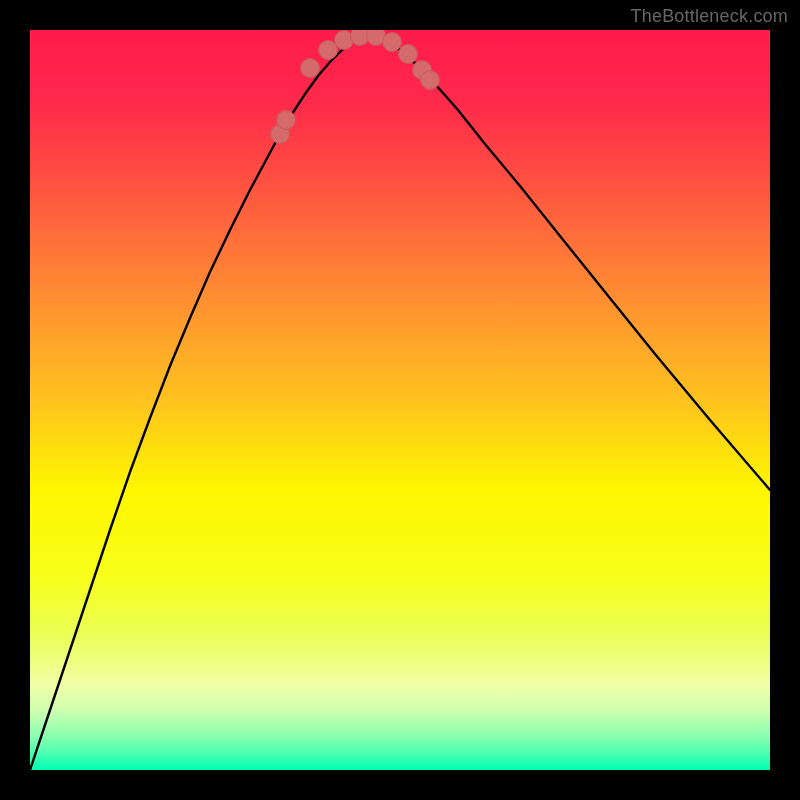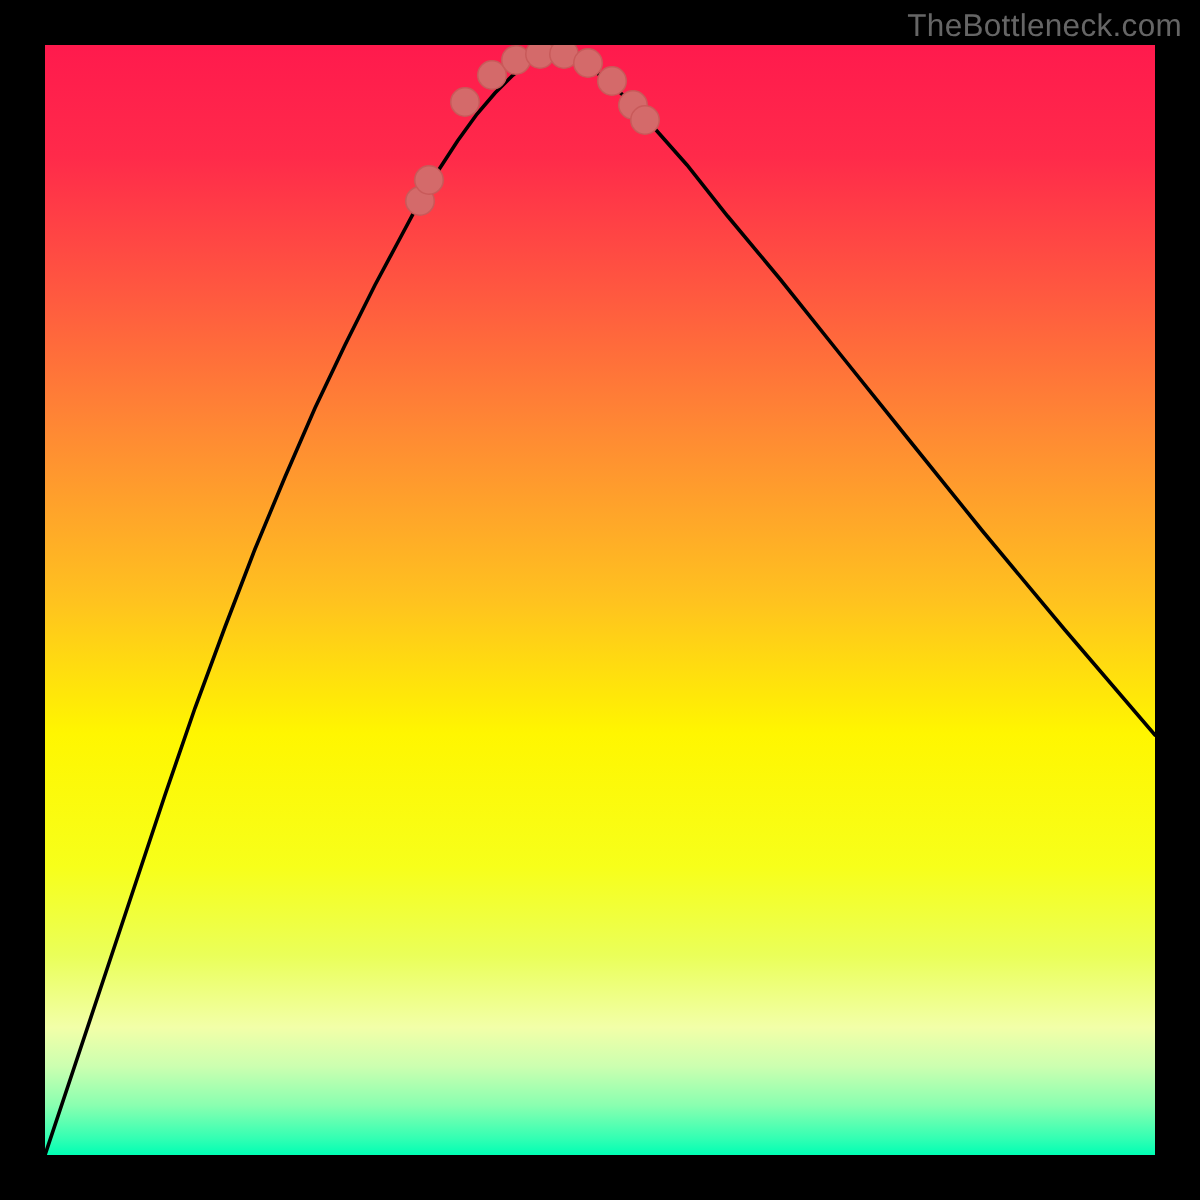--- a/index.html
+++ b/index.html
@@ -29,21 +29,21 @@
   }
   .gradient {
     position: absolute;
     inset: 0;
   }
   .watermark {
     position: absolute;
     top: 6px;
     right: 12px;
     color: #666;
-    font-size: 21px;
+    font-size: 18px;
     font-weight: 500;
     letter-spacing: 0.2px;
     user-select: none;
     text-align: center;
   }
   svg.curves {
     position: absolute;
     inset: 0;
   }
 </style>

